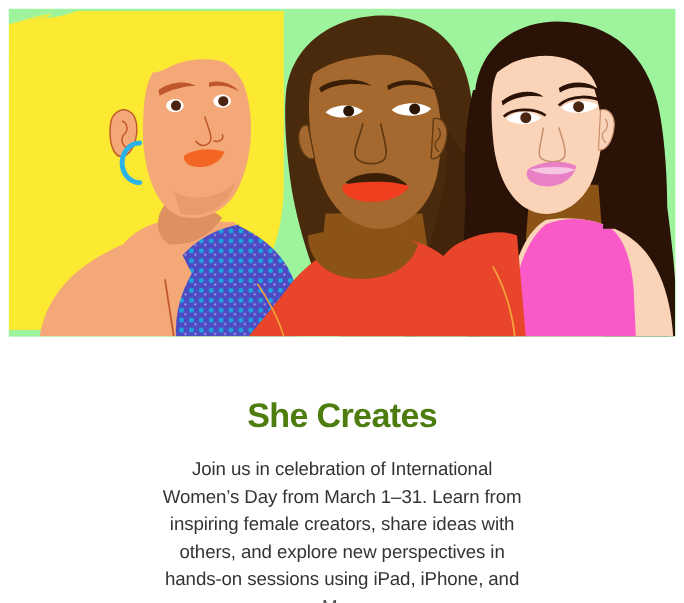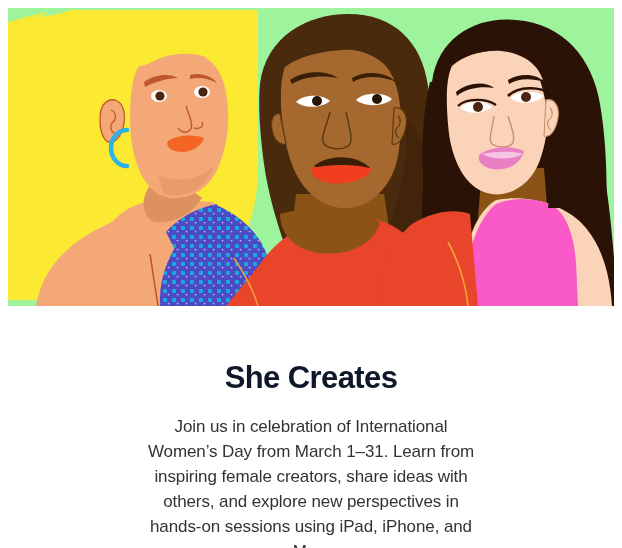--- a/index.html
+++ b/index.html
@@ -46,21 +46,21 @@
     width: 622px;
     text-align: center;
   }
   .title {
     margin: 0;
     padding: 0;
     font-size: 31px;
     line-height: 36px;
     font-weight: bold;
     letter-spacing: -0.6px;
-    color: #0f172a;
+    color: #4d7c0f;
     padding-top: 54px;
   }
   .body-copy {
     margin: 0 auto;
     padding-top: 18px;
     width: 340px;
     font-size: 17px;
     line-height: 25px;
     letter-spacing: -0.1px;
     color: #333336;

